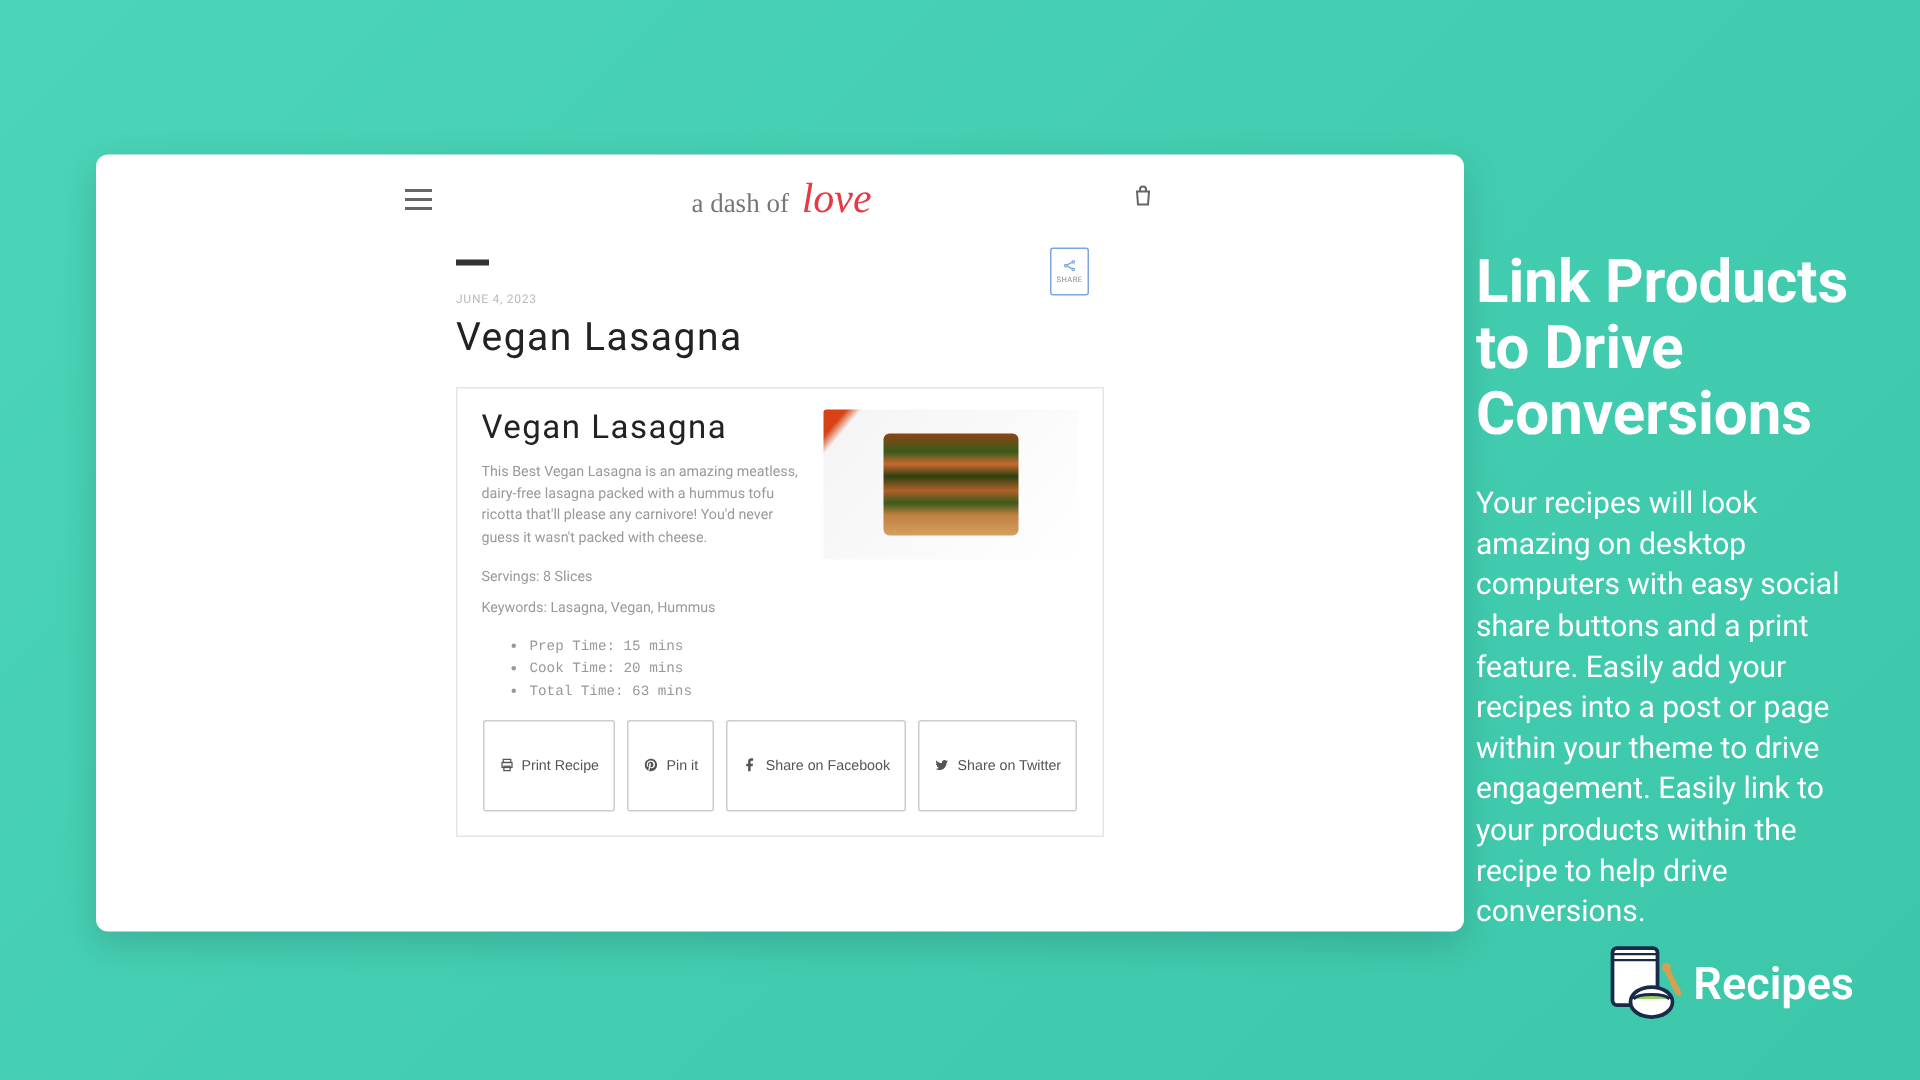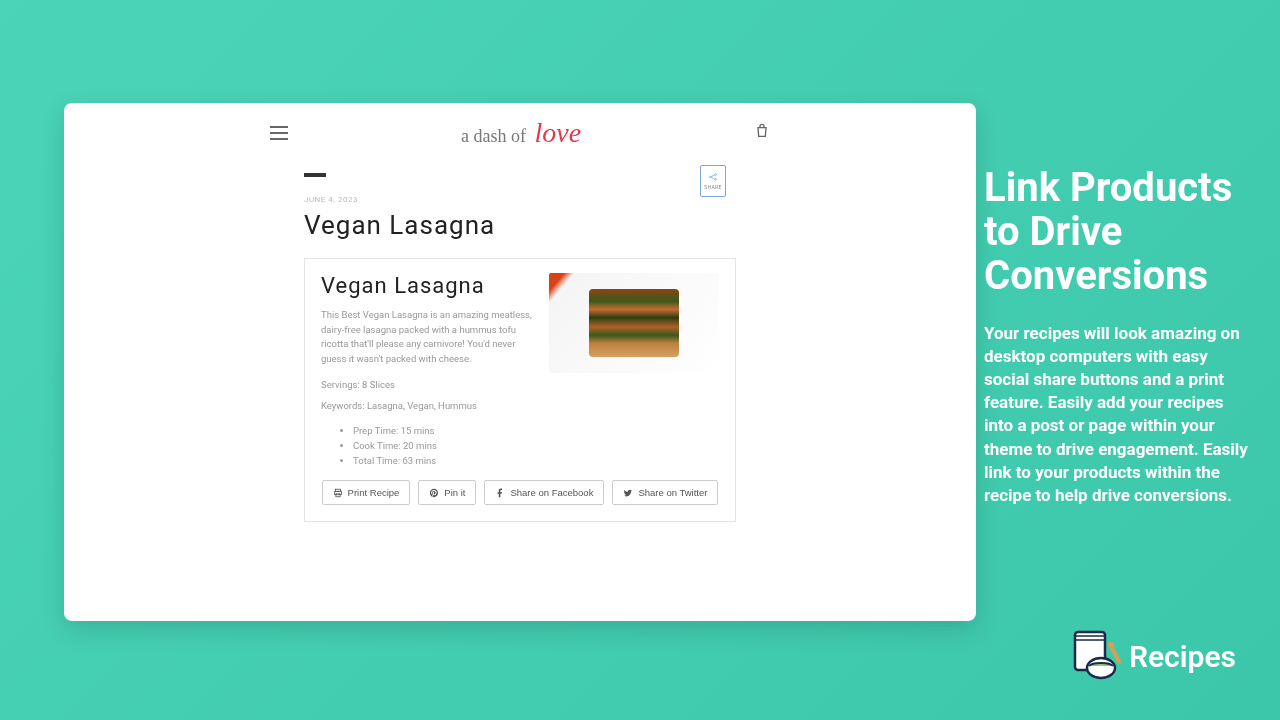--- a/index.html
+++ b/index.html
@@ -121,58 +121,58 @@
   align-items: center;
   justify-content: center;
 }
 .lasagna {
   width: 90px;
   height: 68px;
   background: linear-gradient(180deg, #8b4513 0%, #3a5a1a 18%, #c96830 30%, #2d4010 42%, #b06028 56%, #3a5a1a 68%, #c08040 80%, #d4a060 100%);
   border-radius: 4px;
 }
 .times-list { list-style: disc; padding-left: 32px; margin: 4px 0 14px 0; }
-.times-list li { font-size: 9.5px; color: #999; margin-bottom: 4px; }
+.times-list li { font-size: 9.5px; color: #999; margin-bottom: 4px; font-family: Liberation Mono, monospace; }
 .share-buttons {
   display: flex;
   flex-wrap: wrap;
   justify-content: center;
   gap: 8px;
   margin-top: 6px;
 }
 .sbtn {
   border: 1px solid #ccc;
   background: #fff;
-  padding: 6px 10px;
+  padding: 24px 10px;
   font-size: 9.5px;
   color: #555;
   display: inline-flex;
-  align-items: flex-end;
+  align-items: flex-start;
   gap: 5px;
   cursor: pointer;
   border-radius: 2px;
 }
 .sbtn svg { width:10px; height:10px; }
 .promo {
   position: absolute;
   left: 984px;
   top: 166px;
   width: 264px;
   color: #fff;
 }
 .promo-title {
   font-size: 40px;
   font-weight: 700;
   line-height: 1.1;
   margin-bottom: 24px;
 }
 .promo-body {
-  font-size: 17px;
+  font-size: 20px;
   line-height: 1.36;
-  font-weight: 700;
+  font-weight: 400;
 }
 .brand-badge {
   position: absolute;
   right: 44px;
   bottom: 36px;
   display: flex;
   align-items: center;
   gap: 4px;
   color: #fff;
 }

